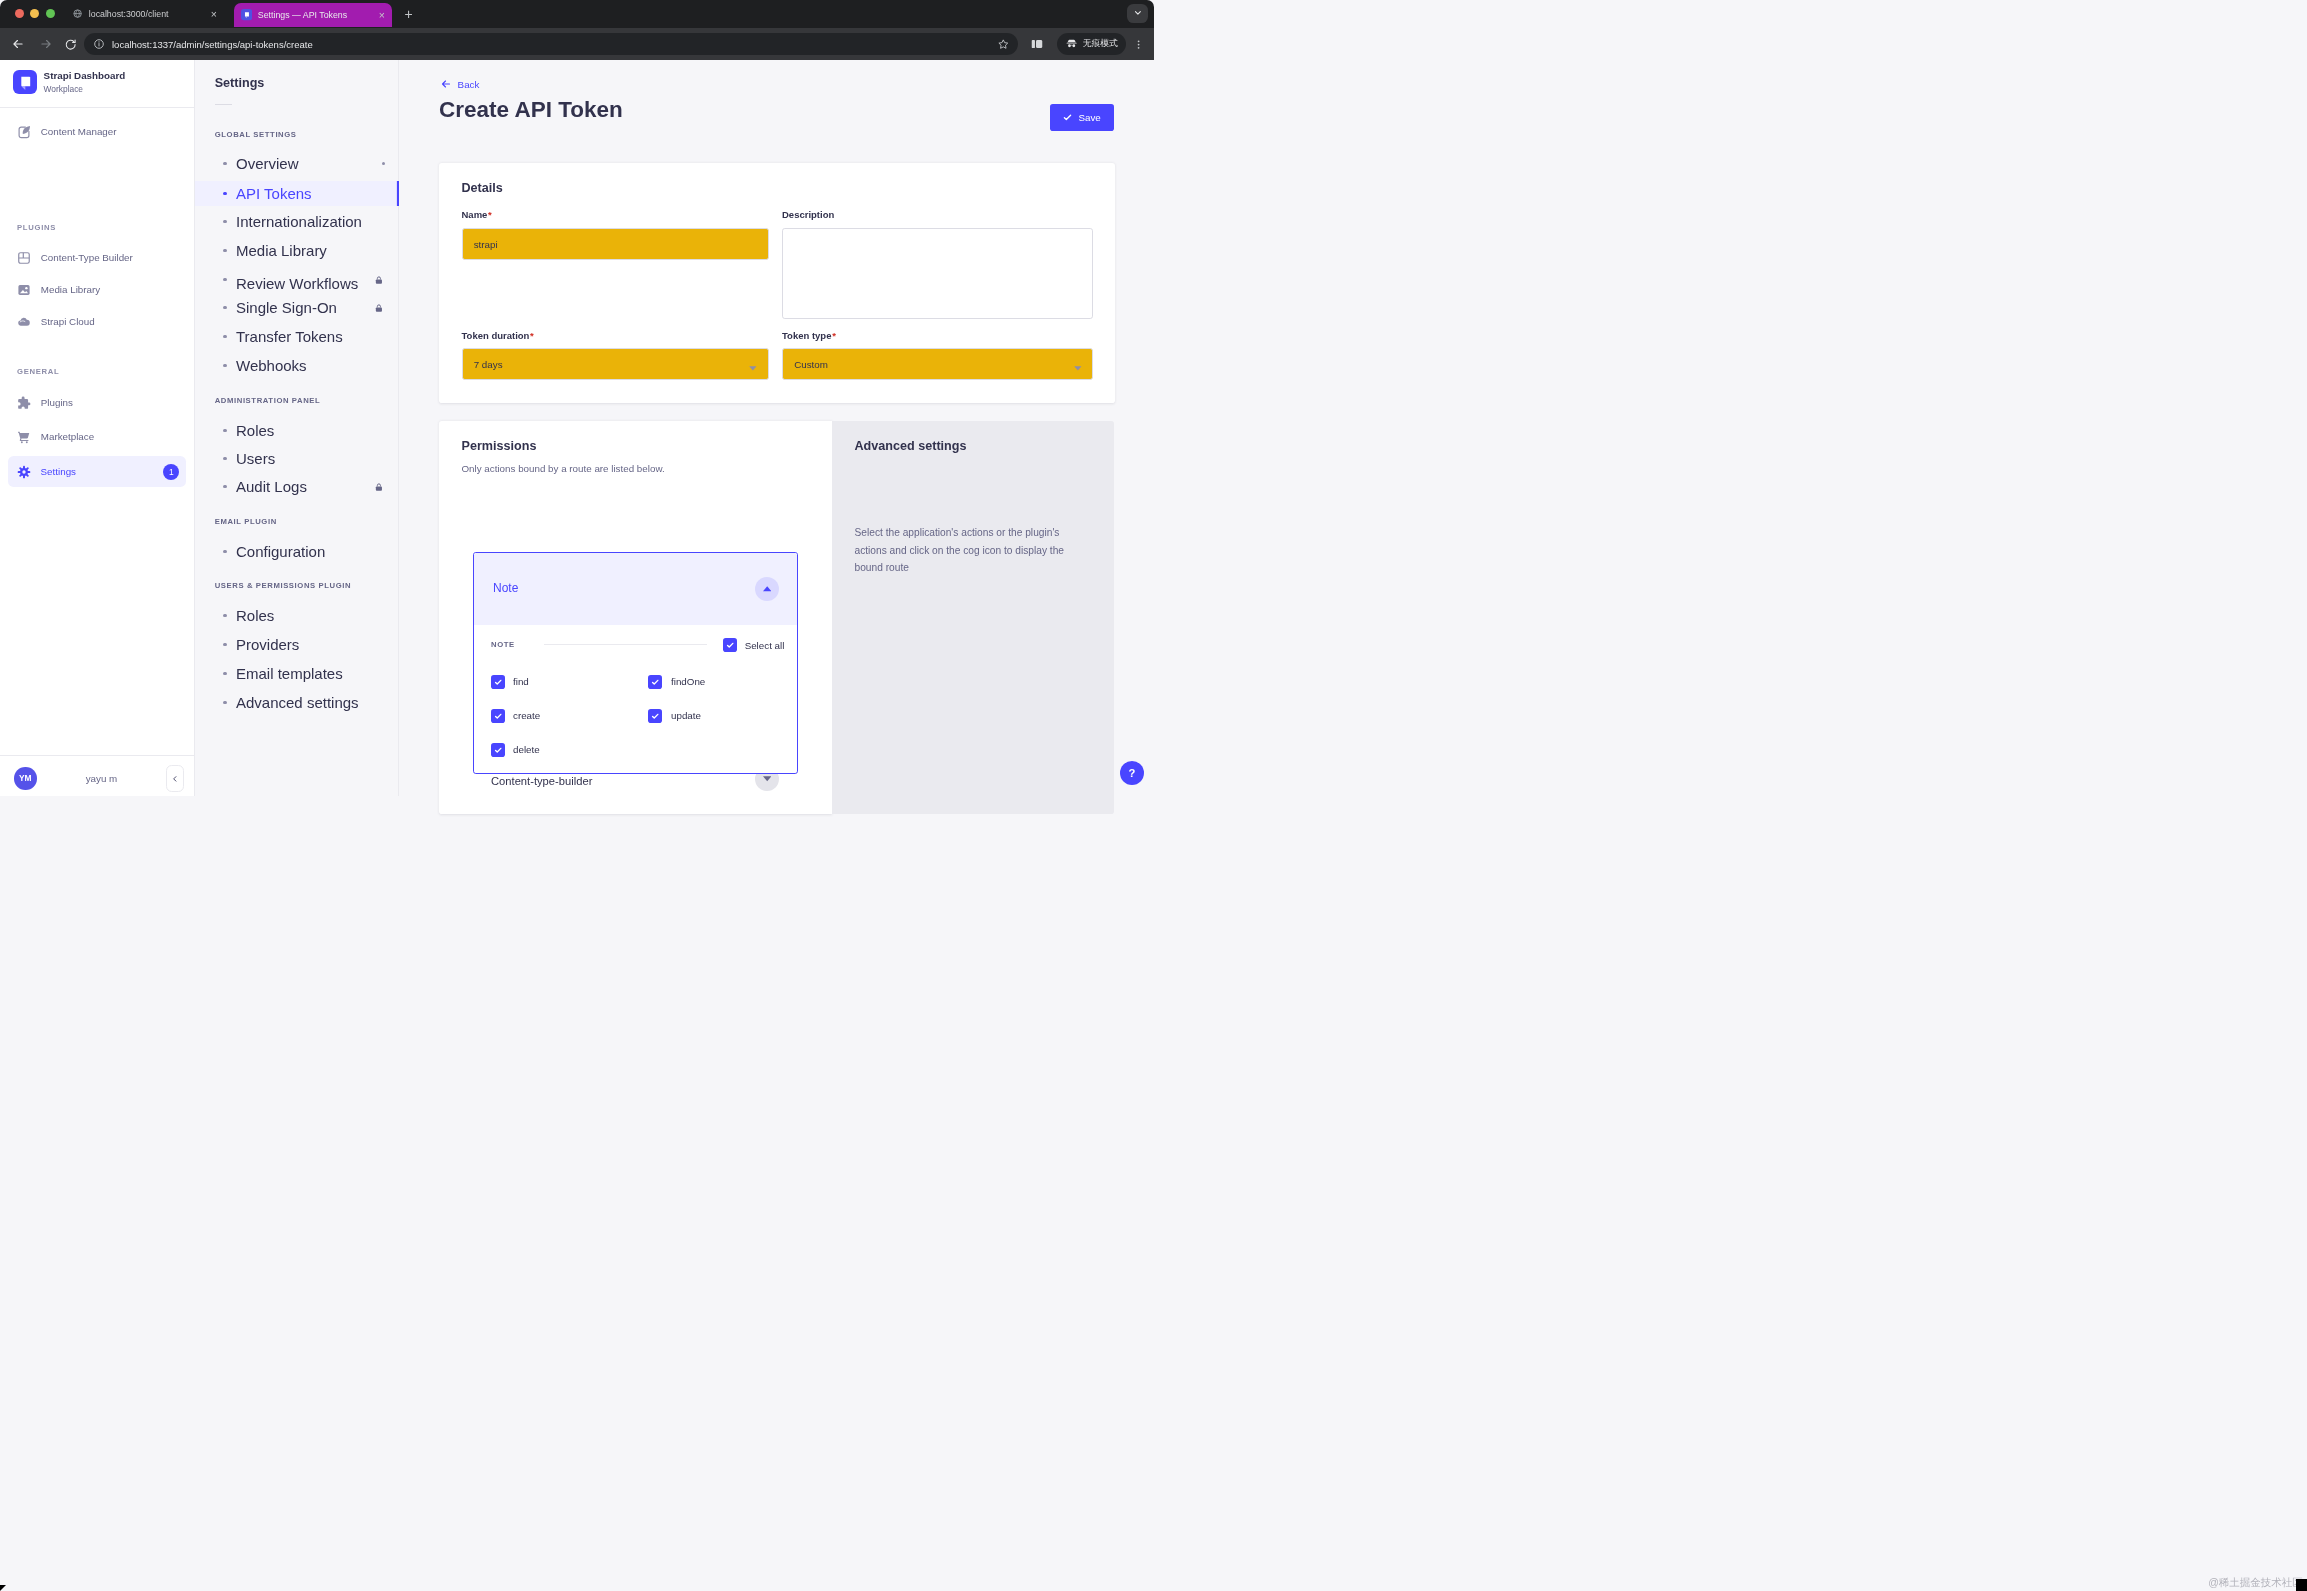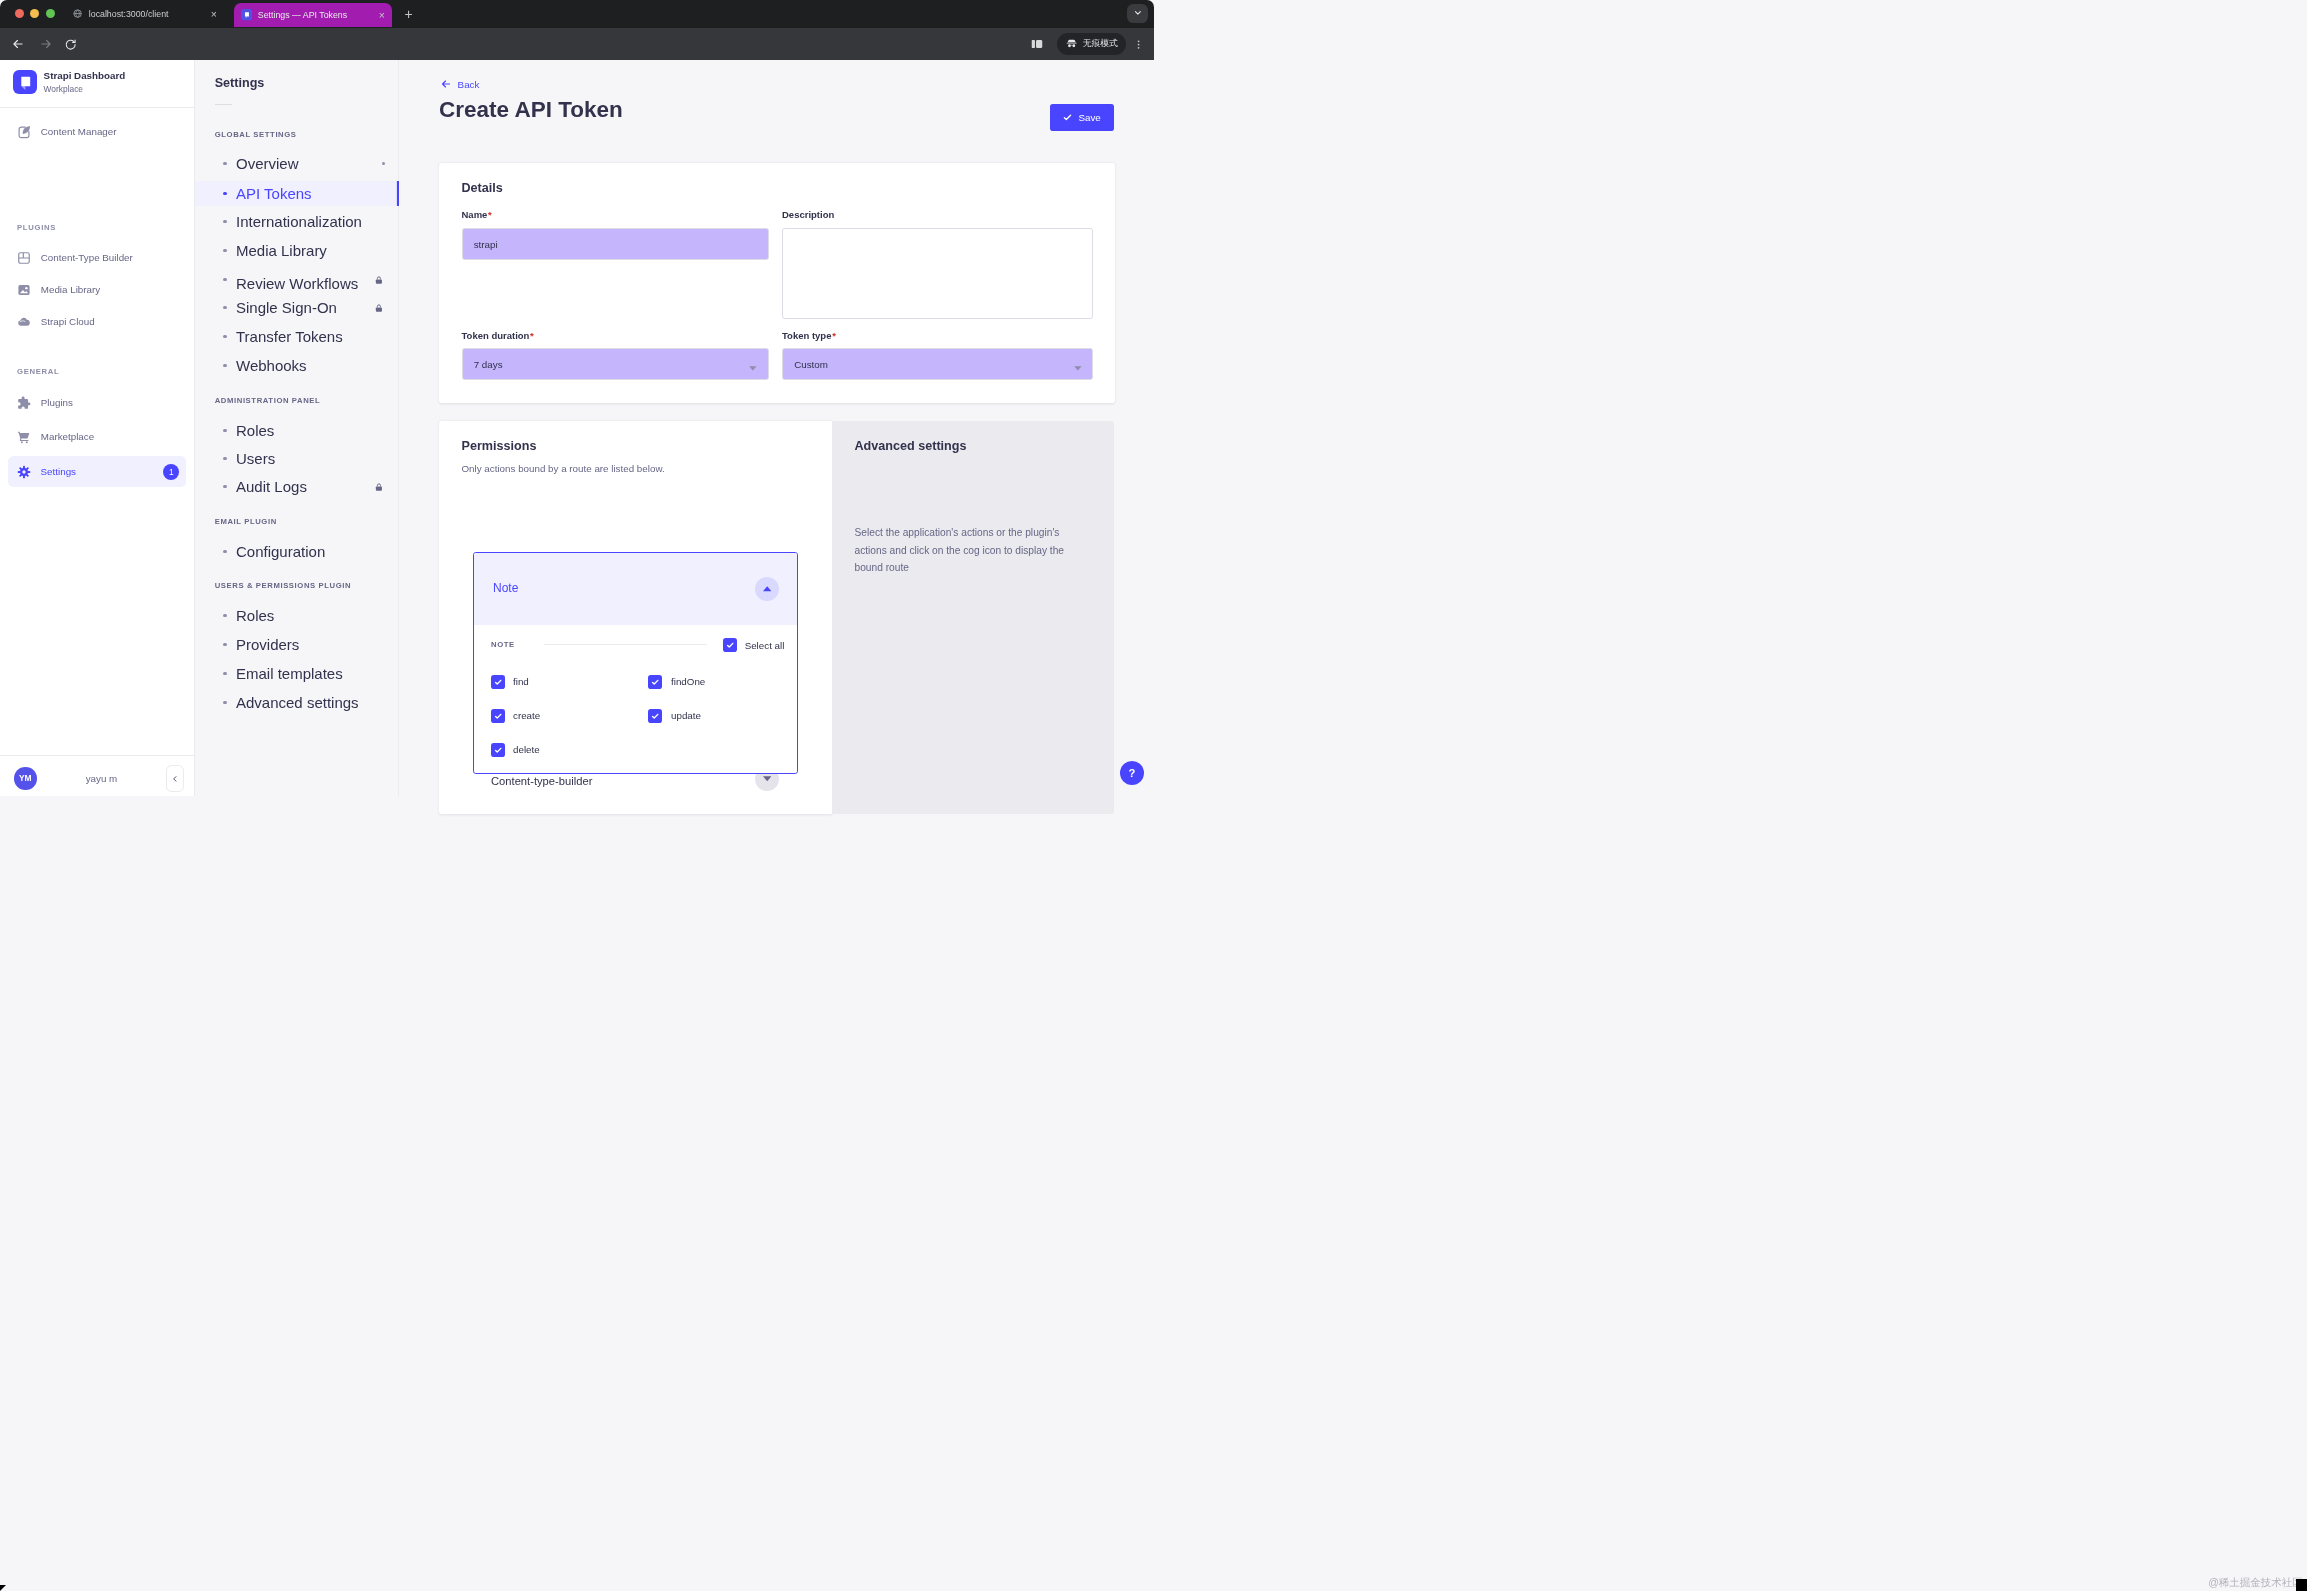--- a/index.html
+++ b/index.html
@@ -59,21 +59,21 @@
   
   #back-link { position:absolute; left:41px; top:18px; display:flex; align-items:center; gap:5.6px; color:#4945ff; font-size:9.8px; font-weight:500; }
   #page-title { position:absolute; left:40px; top:37px; font-size:22.5px; font-weight:bold; color:#32324d; }
   #save-btn { position:absolute; left:651px; top:44px; width:64px; height:27px; background:#4945ff; border:none; border-radius:2.8px; color:#fff; font-size:9.8px; font-weight:500; display:flex; align-items:center; justify-content:center; gap:6.3px; font-family:inherit; }
 
   .card { position:absolute; background:#fff; border-radius:2.8px; box-shadow:0 0.7px 2.8px rgba(33,33,52,.1); }
   #details-card { left:40px; top:103px; width:676px; height:240px; }
   .card-h { position:absolute; left:22.5px; top:18px; font-size:12.6px; font-weight:600; color:#32324d; }
   .f-label { position:absolute; font-size:9.5px; font-weight:600; color:#32324d; }
   .f-label .req { color:#d02b20; padding-left:0.7px; }
-  .f-input, .f-select { position:absolute; height:32px; border:0.7px solid #dcdce4; border-radius:2.8px; background:#c4b5fd; font-size:9.8px; color:#32324d; padding:0 11.2px; font-family:inherit; }
+  .f-input, .f-select { position:absolute; height:32px; border:0.7px solid #dcdce4; border-radius:2.8px; background:#eab308; font-size:9.8px; color:#32324d; padding:0 11.2px; font-family:inherit; }
   .f-select { display:flex; align-items:center; }
   .f-select .caret { position:absolute; right:10.5px; top:50%; margin-top:-2.1px; }
   .f-textarea { position:absolute; border:0.7px solid #dcdce4; border-radius:2.8px; background:#fff; resize:none; font-family:inherit; font-size:9.8px; padding:7px 11.2px; }
 
   #perm-panel { left:40px; top:361px; width:393px; height:393px; border-radius:2.8px 0 0 2.8px; box-shadow:0 0.7px 2.8px rgba(33,33,52,.1); }
   #adv-panel { position:absolute; left:433px; top:361px; width:282px; height:393px; background:#eaeaef; border-radius:0 2.8px 2.8px 0; }
   .panel-h { position:absolute; left:22.5px; top:79px; font-size:12.6px; font-weight:600; color:#32324d; }
   #perm-sub { position:absolute; left:22.5px; top:105px; font-size:9.8px; color:#666687; }
   #adv-body { position:absolute; left:22.5px; top:103px; width:218px; font-size:10.2px; line-height:17.6px; color:#666687; }
 
@@ -152,20 +152,35 @@
         <path d="M5 12h14M13 6l6 6-6 6"></path>
       </svg>
   </span>
   <span class="tool-ico" style="left:62px;">
     <svg width="13.3" height="13.3" viewBox="0 0 24 24" fill="none" stroke="#e6e7e9" stroke-width="2" stroke-linecap="round">
         <path d="M20 12a8 8 0 1 1-2.4-5.7"></path>
         <path d="M20 3.5V8h-4.5"></path>
       </svg>
   </span>
 
+  <div id="urlbar">
+    <span style="margin-left:9px; display:flex;">
+      <svg width="12" height="12" viewBox="0 0 24 24" fill="none" stroke="#c3c6c9" stroke-width="1.8">
+          <circle cx="12" cy="12" r="8.6"></circle>
+          <path d="M12 11v5" stroke-linecap="round"></path>
+          <circle cx="12" cy="7.8" r="1.1" fill="#c3c6c9" stroke="none"></circle>
+        </svg>
+    </span>
+    <span class="url">localhost:1337/admin/settings/api-tokens/create</span>
+    <span style="margin-right:8.4px; display:flex;">
+      <svg width="12.6" height="12.6" viewBox="0 0 24 24" fill="none" stroke="#c3c6c9" stroke-width="1.7" stroke-linejoin="round">
+          <path d="M12 3.6l2.6 5.3 5.8.8-4.2 4.1 1 5.8-5.2-2.7-5.2 2.7 1-5.8-4.2-4.1 5.8-.8z"></path>
+        </svg>
+    </span>
+  </div>
 
   <span class="tool-ico" style="left:1028px;">
     <svg width="14" height="14" viewBox="0 0 24 24">
         <rect x="3" y="5" width="5.5" height="14" rx="1.5" fill="#d7d9db"></rect>
         <rect x="10.3" y="5" width="10.7" height="14" rx="2.5" fill="#d7d9db"></rect>
       </svg>
   </span>
 
   <div id="incognito-pill">
     <svg width="13.3" height="13.3" viewBox="0 0 24 24" fill="#e6e7e9">

